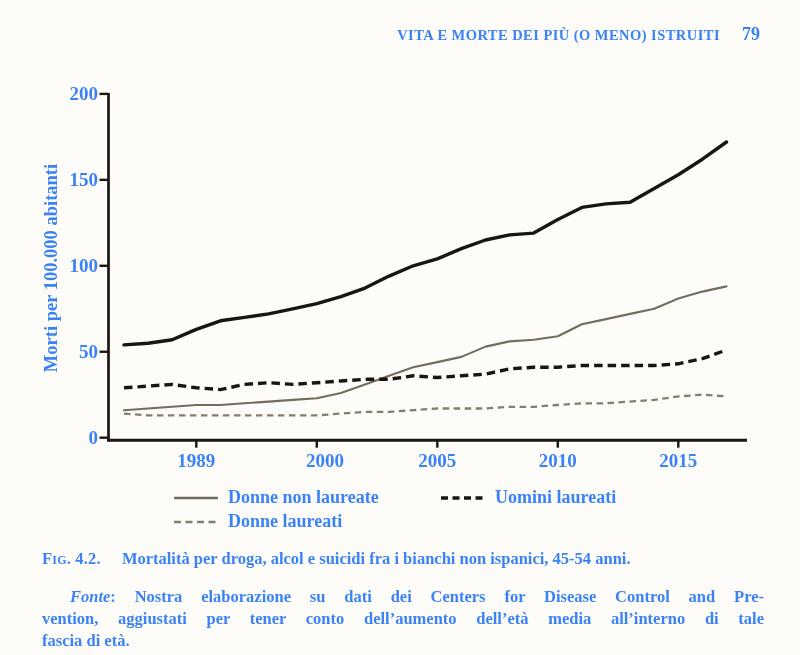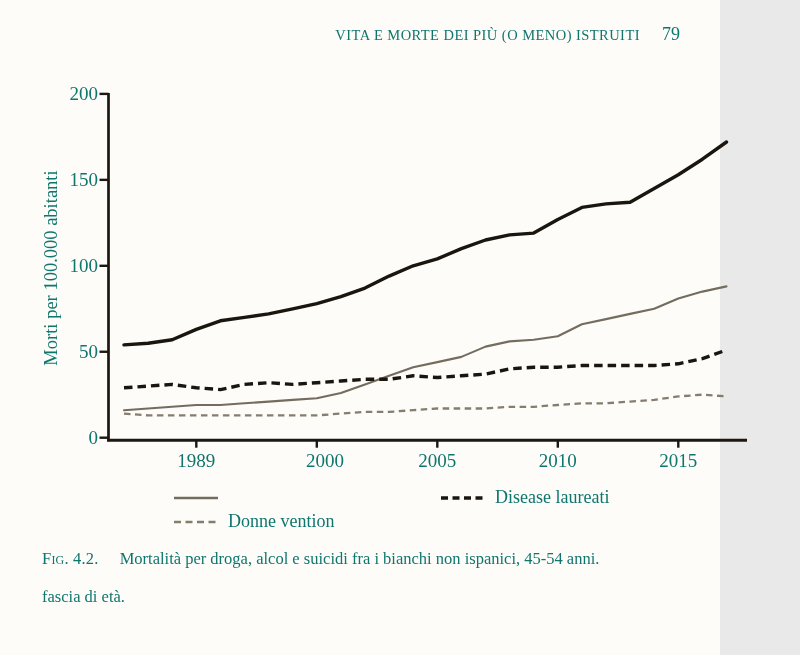--- a/index.html
+++ b/index.html
@@ -1,21 +1,22 @@
 <!DOCTYPE html>
 <html><head>
 <meta charset="utf-8">
 <style>
   html,body{margin:0;padding:0;}
   body{width:800px;height:655px;overflow:hidden;background:#e9e9e9;}
   .page{
-    position:relative;width:720px;height:655px;
+    position:relative;width:800px;height:655px;
     background:#fdfcf8;
-    color:#0f766e;
+    color:#3b82f6;
     font-family:"Liberation Serif","DejaVu Serif",serif;
+    font-weight:bold;
   }
   
   .runhead{
     position:absolute;top:24px;left:0;right:40px;
     display:flex;justify-content:flex-end;align-items:baseline;gap:22px;
     white-space:nowrap;
   }
   .runhead .rh-title{font-size:14.5px;letter-spacing:.45px;}
   .runhead .rh-num{font-size:18px;}
   
@@ -99,36 +100,39 @@
       <div class="xtick-label" style="left: 405.3px;">2005</div>
       <div class="xtick-label" style="left: 525.8px;">2010</div>
       <div class="xtick-label" style="left: 646.3px;">2015</div>
     </div>
 
   <div class="legend">
     <div class="lentry">
       <svg class="lsample" width="46" height="10">
           <line x1="1" y1="5" x2="45" y2="5" stroke="#746c5f" stroke-width="2.3000000000000003"></line>
         </svg>
+      <span class="ltext">Donne non laureate</span>
     </div>
     <div class="lentry">
       <svg class="lsample" width="46" height="10">
           <line x1="1" y1="5" x2="45" y2="5" stroke="#1a150f" stroke-width="3.6" stroke-dasharray="7 4.5"></line>
         </svg>
-      <span class="ltext">Disease laureati</span>
+      <span class="ltext">Uomini laureati</span>
     </div>
     <div class="lentry">
       <svg class="lsample" width="46" height="10">
           <line x1="1" y1="5" x2="45" y2="5" stroke="#857d6e" stroke-width="2.5" stroke-dasharray="7 4.5"></line>
         </svg>
-      <span class="ltext">Donne vention</span>
+      <span class="ltext">Donne laureati</span>
     </div>
   </div>
 
   <div class="caption">
     <span class="figlabel">Fig. 4.2.</span><span>Mortalità per droga, alcol e suicidi fra i bianchi non ispanici, 45-54 anni.</span>
   </div>
 
   <div class="fonte">
+    <div class="jline indent"><span class="it">Fonte</span><span>: Nostra elaborazione su dati dei Centers for Disease Control and Pre-</span></div>
+    <div class="jline">vention, aggiustati per tener conto dell’aumento dell’età media all’interno di tale</div>
     <div>fascia di età.</div>
   </div>
 
 </div>
 
 </body></html>

